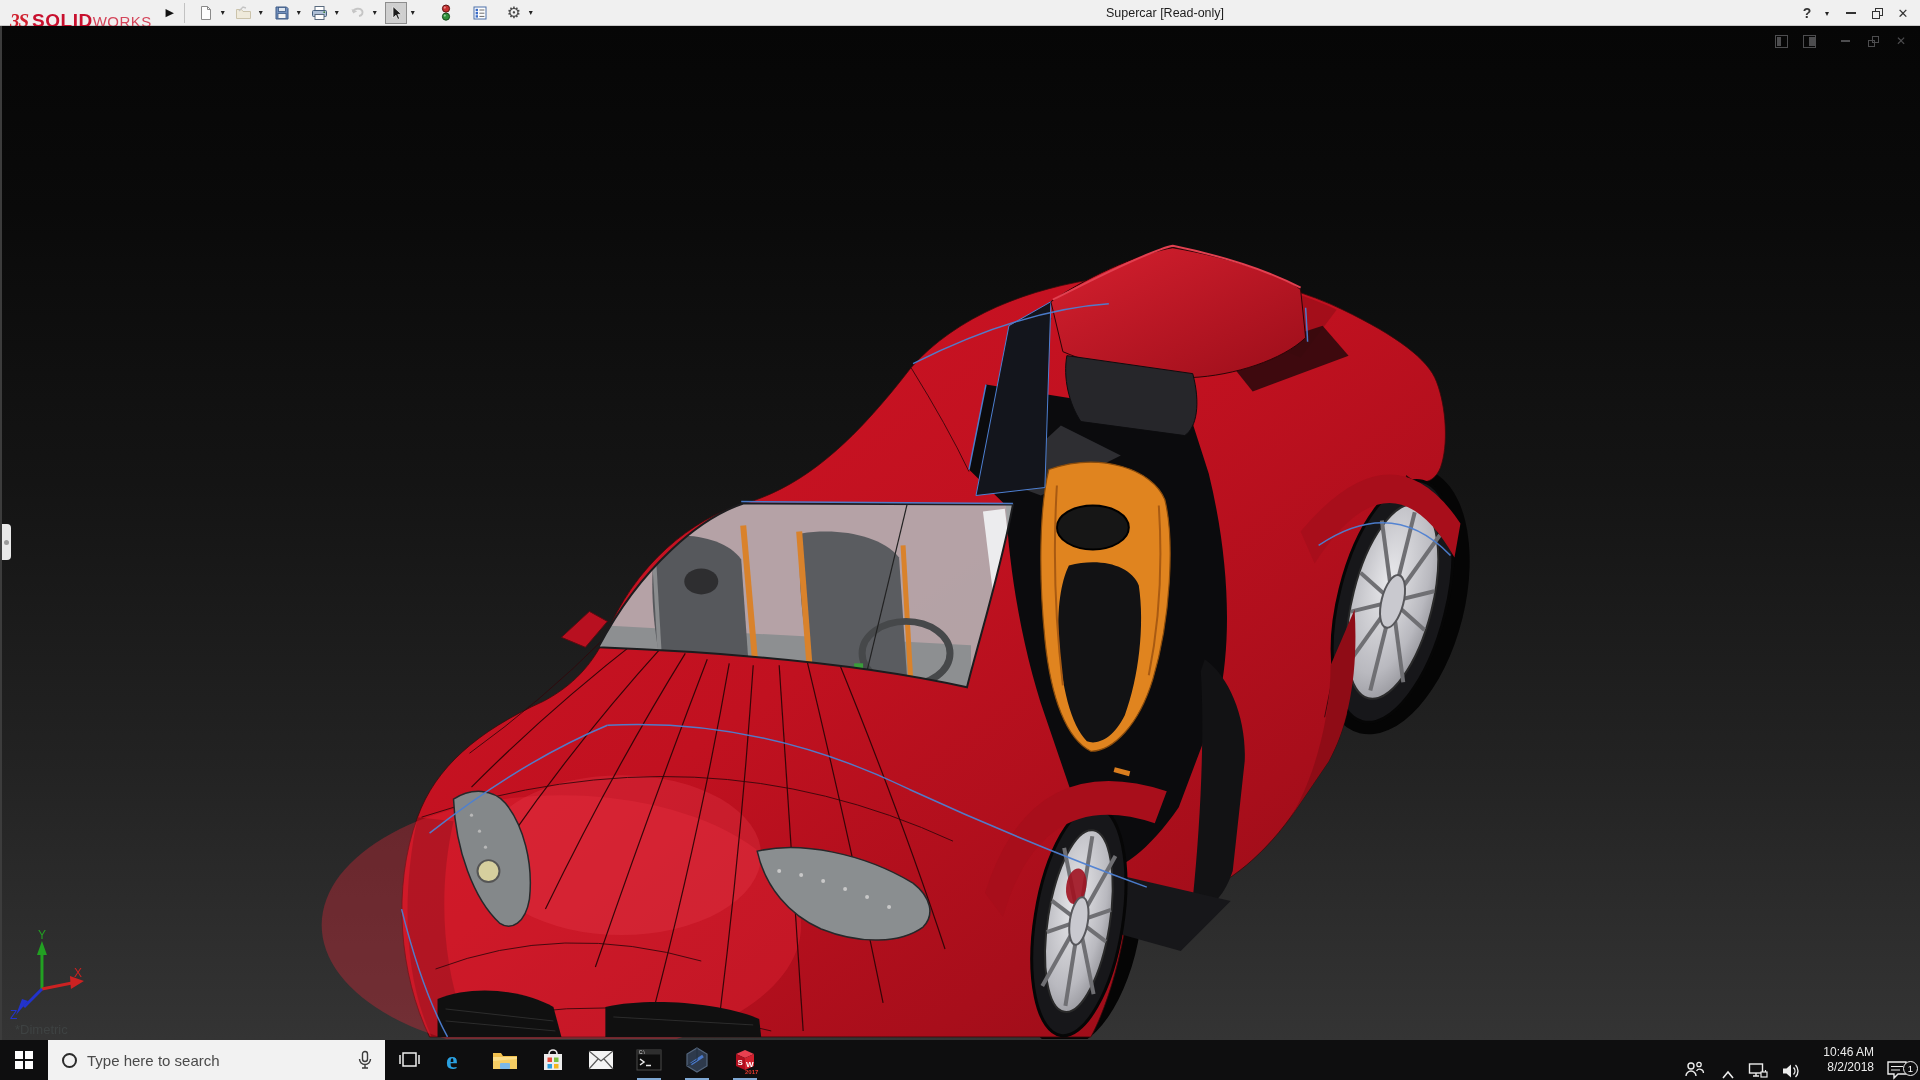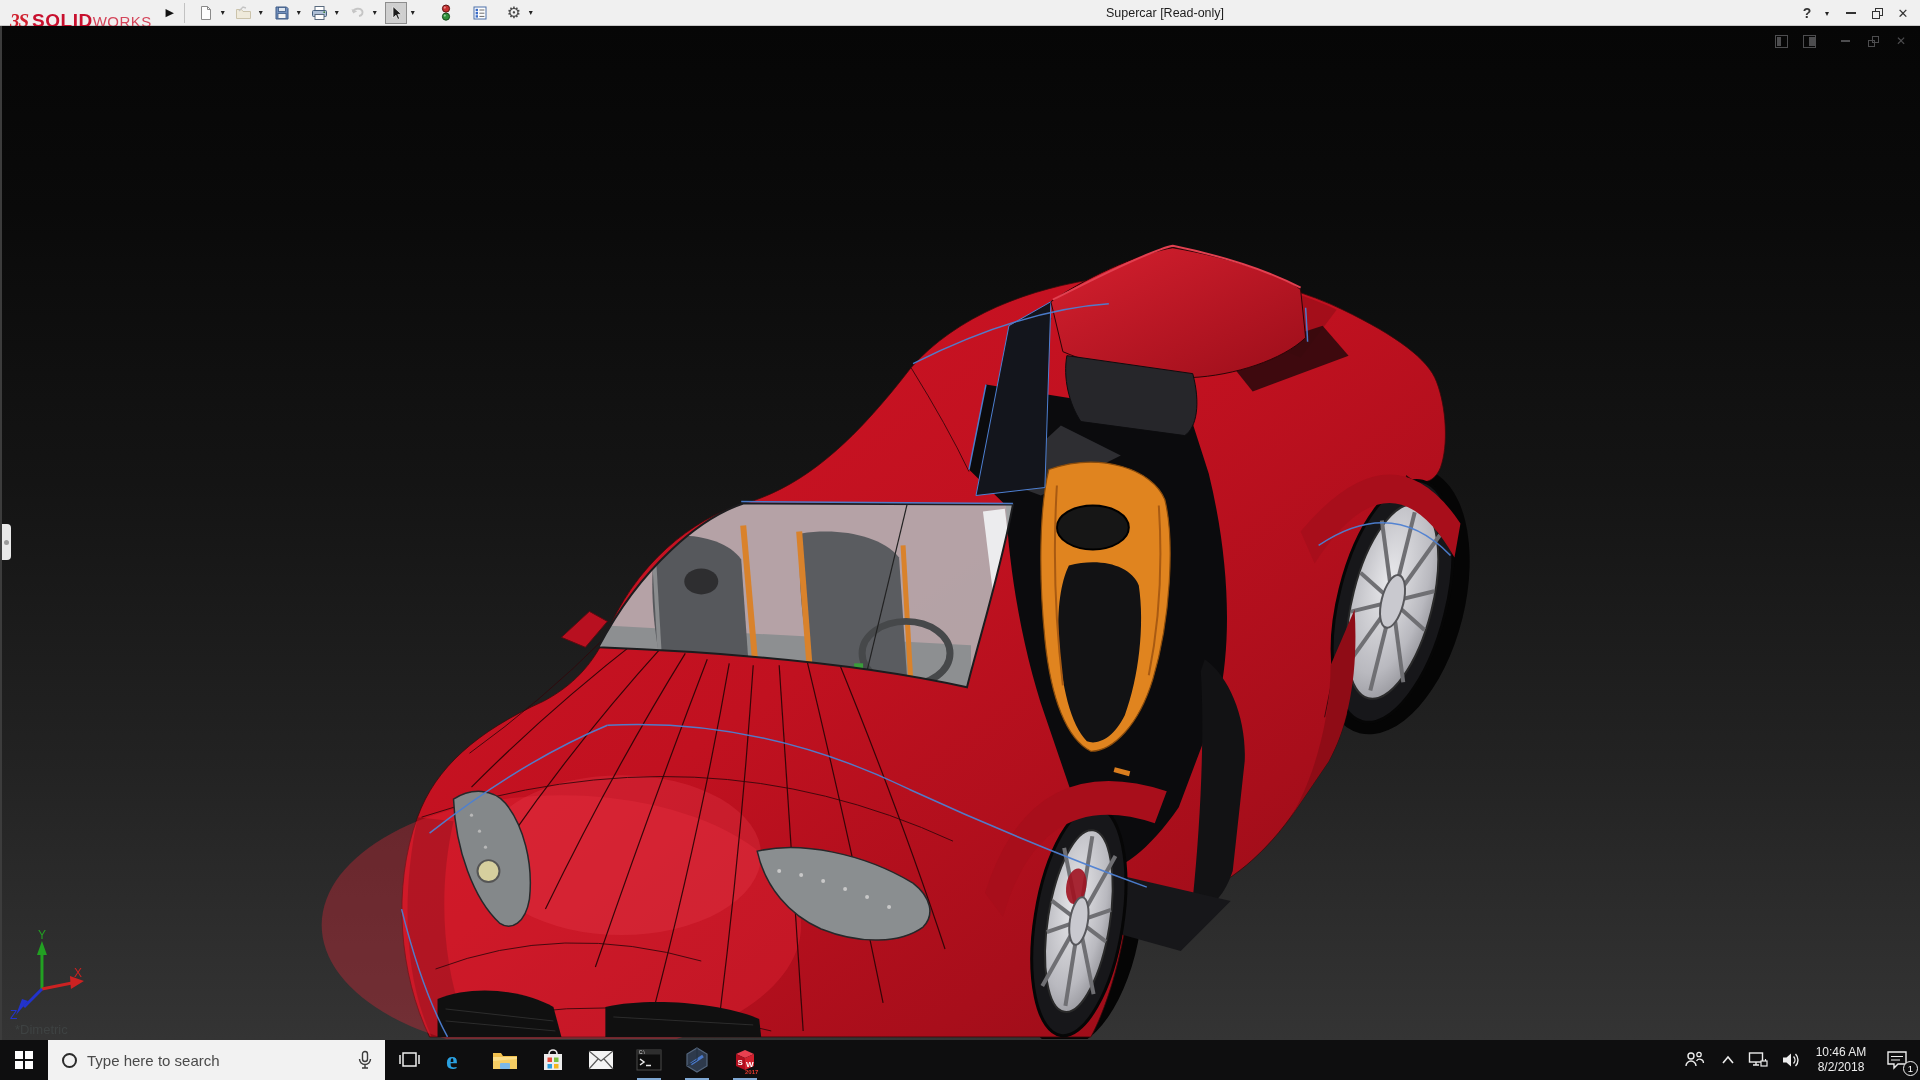--- a/index.html
+++ b/index.html
@@ -76,21 +76,21 @@
   .search-box { width:337px; background:#f2f2f2; display:flex; align-items:center; cursor:text; }
   .cortana-ring { width:15px; height:15px; border:2.6px solid #2b2b2b; border-radius:50%;
                   margin:0 10px 0 14px; flex:none; }
   .search-input { flex:1; border:none; background:transparent; font-size:15px; color:#3c3c3c;
                   font-family:"Liberation Sans",sans-serif; outline:none; }
   .search-input::placeholder { color:#4a4a4a; opacity:1; }
   .mic { margin-right:12px; flex:none; }
   .app-btn { width:48px; }
   .app-btn .underline { position:absolute; bottom:0; left:12px; width:24px; height:2px; background:#7fa8d4; }
   .tray { margin-left:auto; display:flex; align-items:stretch; }
-  .tray .tb-btn { color:#ececec; }
+  .tray .tb-btn { color:#ececec;align-items:flex-end; }
   .clock { width:66px; display:flex; flex-direction:column; align-items:center; justify-content:center;
            color:#fff; font-size:12px; line-height:15px; cursor:default; }
   .badge-wrap { position:relative; }
   .badge { position:absolute; right:2px; bottom:4px; width:15px; height:15px; border-radius:50%;
            background:#0e0e0f; border:1.4px solid #f0f0f0; color:#fff; font-size:9.5px;
            display:flex; align-items:center; justify-content:center; }
 </style>
 </head>
 <body>
 

